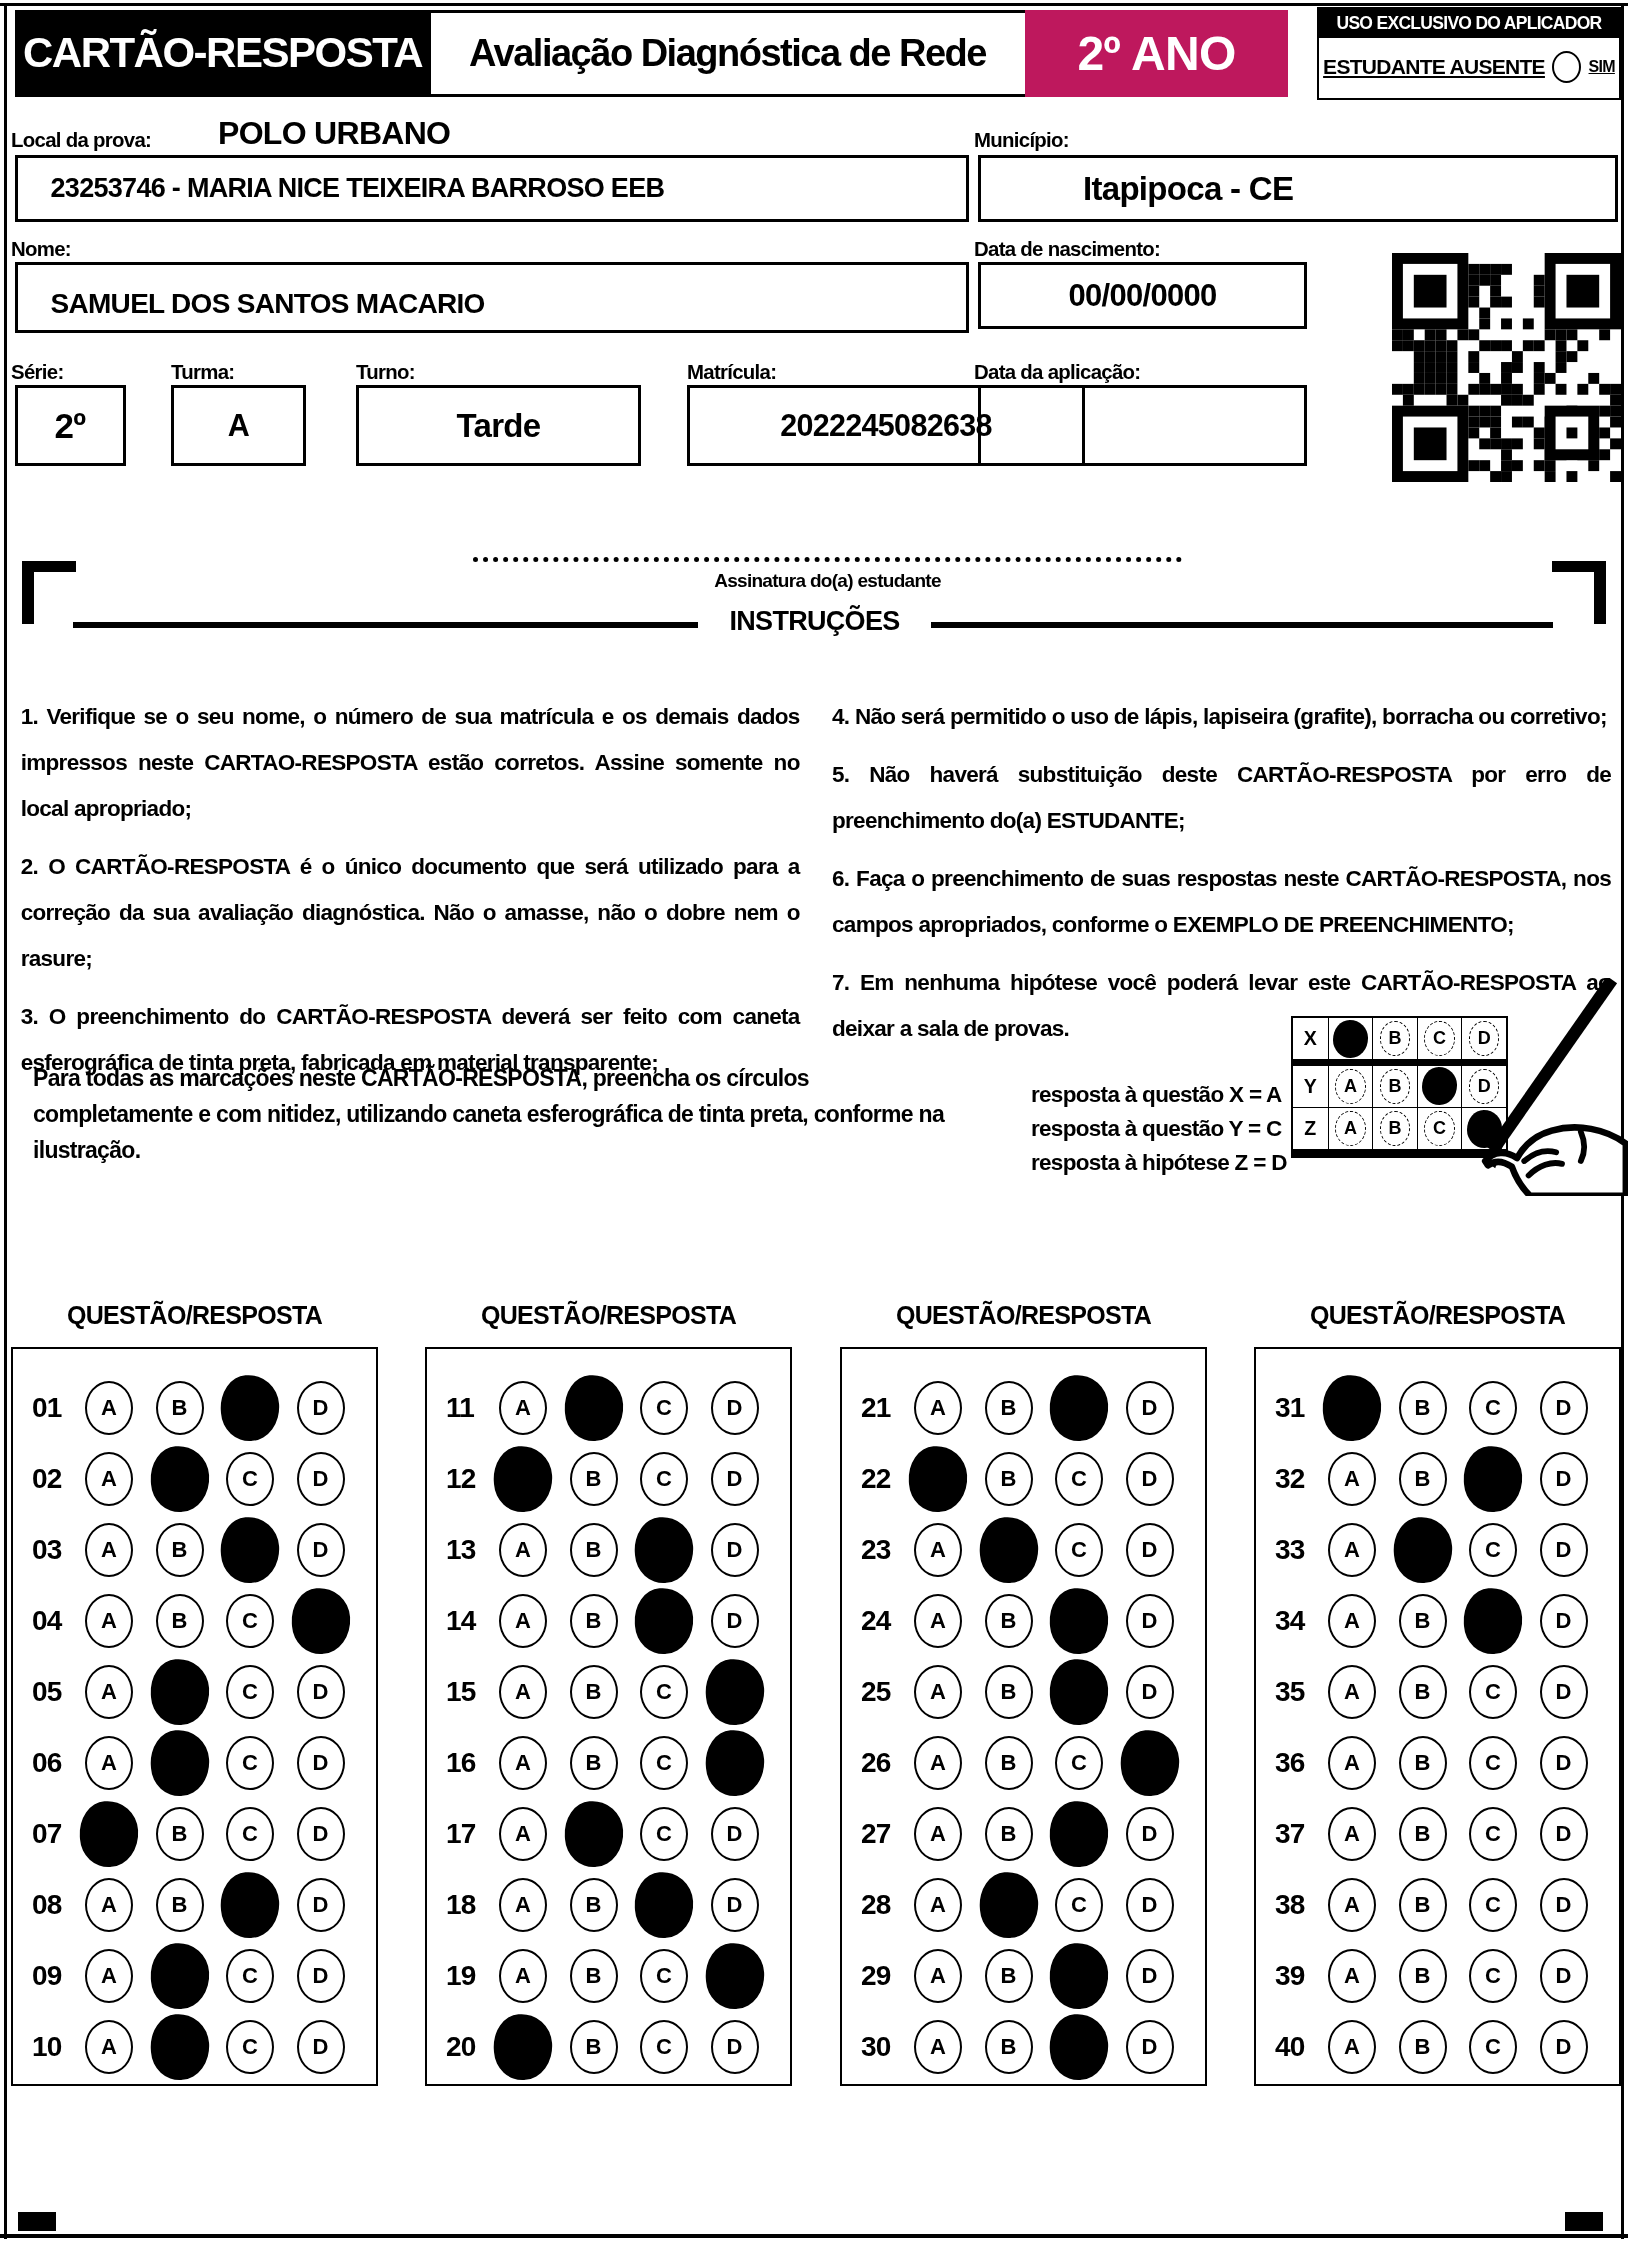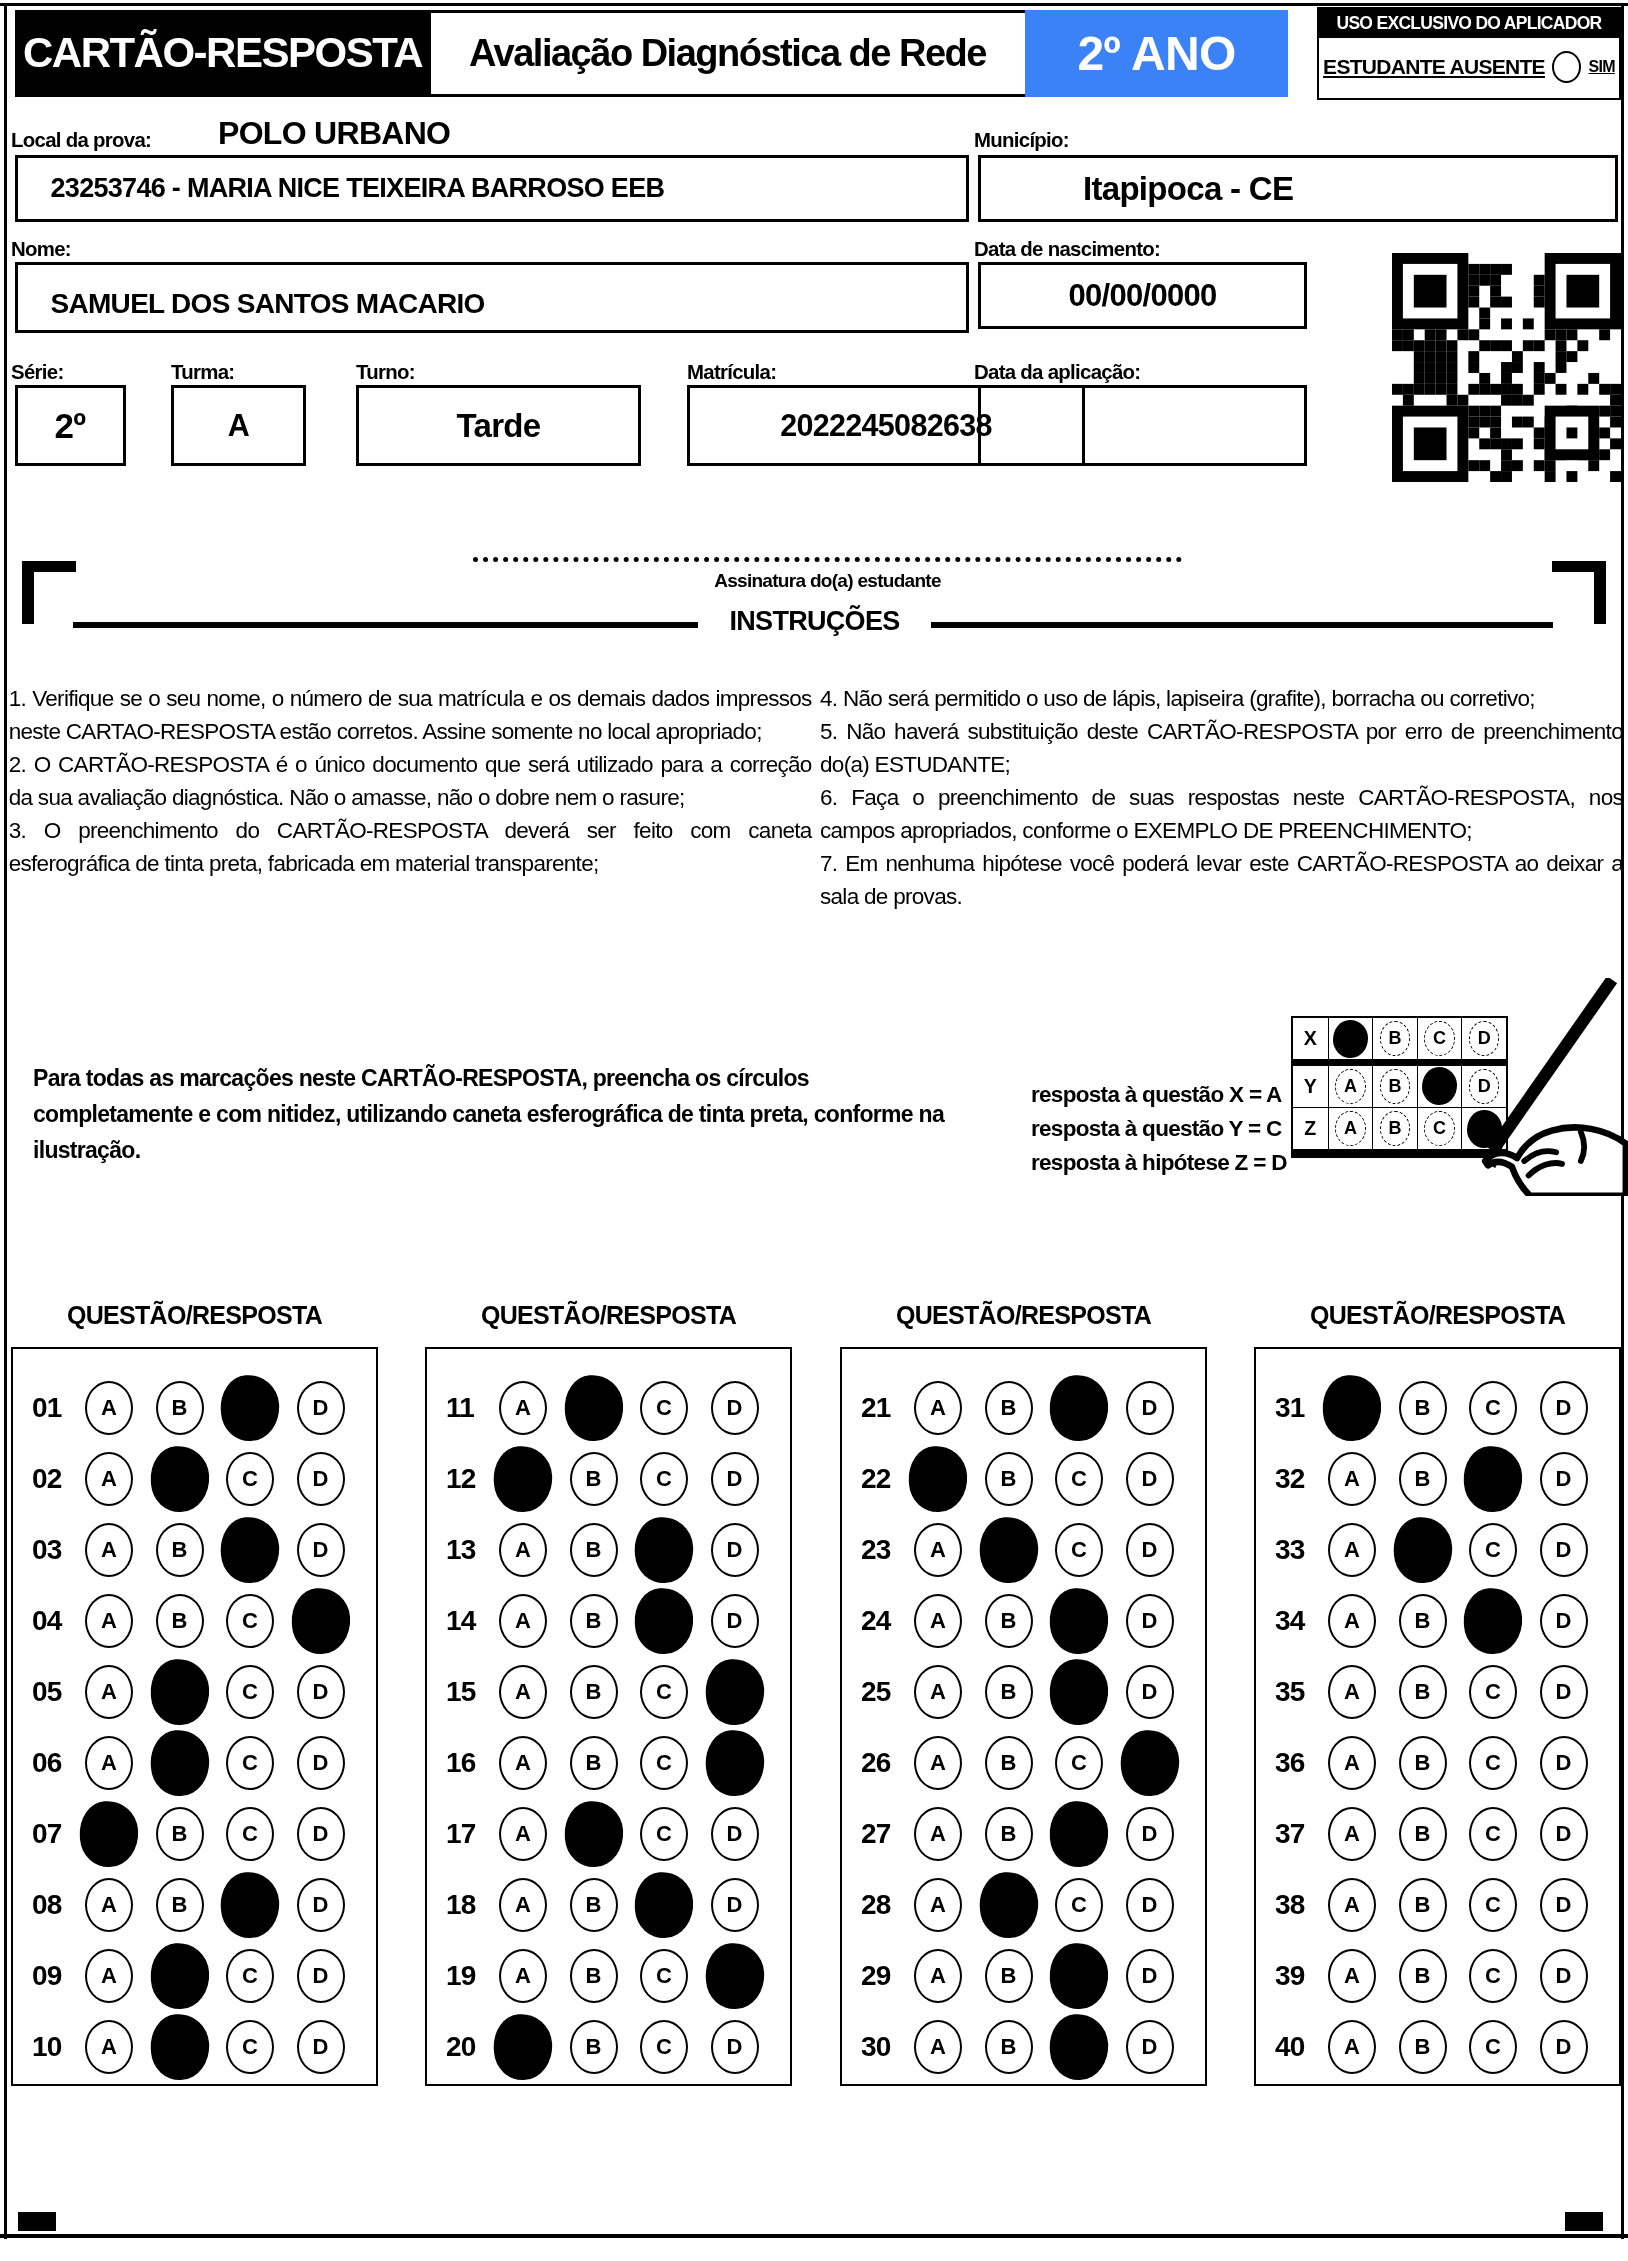--- a/index.html
+++ b/index.html
@@ -14,21 +14,21 @@
   .frame-left   { left:4.4px; top:2.9px; width:2.9px; height:2236px; background:#000; }
   .frame-right  { left:1621px; top:2.9px; width:2.9px; height:2236px; background:#000; }
   .frame-bottom { left:0; top:2234px; width:1629px; height:4.4px; background:#000; }
   .corner-mark  { width:38px; height:19px; background:#000; top:2212px; }
 
   
   .title-box { left:14.5px; top:9.5px; width:416px; height:87px; background:#000; color:#fff;
     display:flex; align-items:center; justify-content:center; font-weight:bold; font-size:42px; letter-spacing:-1.5px; }
   .subtitle-box { left:430px; top:9.5px; width:595px; height:87px; border-top:3.6px solid #000; border-bottom:3.6px solid #000;
     box-sizing:border-box; display:flex; align-items:center; justify-content:center; font-weight:bold; font-size:38px; letter-spacing:-1.5px; }
-  .grade-box { left:1025px; top:9.5px; width:263px; height:87px; background:#3b82f6; color:#fff;
+  .grade-box { left:1025px; top:9.5px; width:263px; height:87px; background:#be185d; color:#fff;
     display:flex; align-items:center; justify-content:center; font-weight:bold; font-size:48px; letter-spacing:-0.7px; }
   .aplicador-box { left:1317px; top:7.3px; width:304px; height:93px; border:2.9px solid #000; box-sizing:border-box;text-decoration:underline; }
   .aplicador-header { height:29px; background:#000; color:#fff; display:flex; align-items:center; justify-content:center;
     font-weight:bold; font-size:17.5px; letter-spacing:-0.7px; }
   .aplicador-body { height:58px; display:flex; align-items:center; justify-content:center; gap:7.3px;
     font-weight:bold; font-size:21px; letter-spacing:-0.7px; }
   .absent-circle { width:29px; height:32px; border:2.2px solid #000; border-radius:50%; box-sizing:border-box; }
   .sim-label { font-size:16px; font-weight:bold; }
 
   
@@ -53,21 +53,21 @@
   .lb-v { left:22px; top:561px; width:11.6px; height:63px; background:#000; }
   .lb-h { left:22px; top:561px; width:54px; height:11px; background:#000; }
   .rb-v { left:1594px; top:561px; width:11.6px; height:63px; background:#000; }
   .rb-h { left:1552px; top:561px; width:54px; height:11px; background:#000; }
 
   .instr-title { left:709px; top:606px; width:211px; text-align:center; font-size:27px; font-weight:bold; letter-spacing:-0.7px; }
   .instr-line-left  { left:73px; top:622px; width:625px; height:5.8px; background:#000; }
   .instr-line-right { left:931px; top:622px; width:622px; height:5.8px; background:#000; }
 
   .instr-col { top:682px; width:803px; }
-  .instr-col p { margin:0; font-size:22.5px; line-height:33px; font-weight:normal; text-align:justify; letter-spacing:-0.7px; }
+  .instr-col p { margin:12px; font-size:22.5px; line-height:46px; font-weight:bold; text-align:justify; letter-spacing:-0.7px; }
   .instr-col-left { left:8.7px; }
   .instr-col-right { left:820px; }
 
   
   .example-par { left:33px; top:1060px; width:931px; font-size:23px; font-weight:bold; line-height:36px; letter-spacing:-0.7px; }
   .legend { left:1031px; top:1078px; width:276px; font-size:22.5px; font-weight:bold; line-height:34px; letter-spacing:-0.7px; }
   .legend div { white-space:nowrap; }
 
   .ex-grid { left:1291px; top:1016px; width:217px; border:2.9px solid #000; box-sizing:border-box; background:#fff; }
   .ex-row { display:flex; align-items:center; height:41px; }

